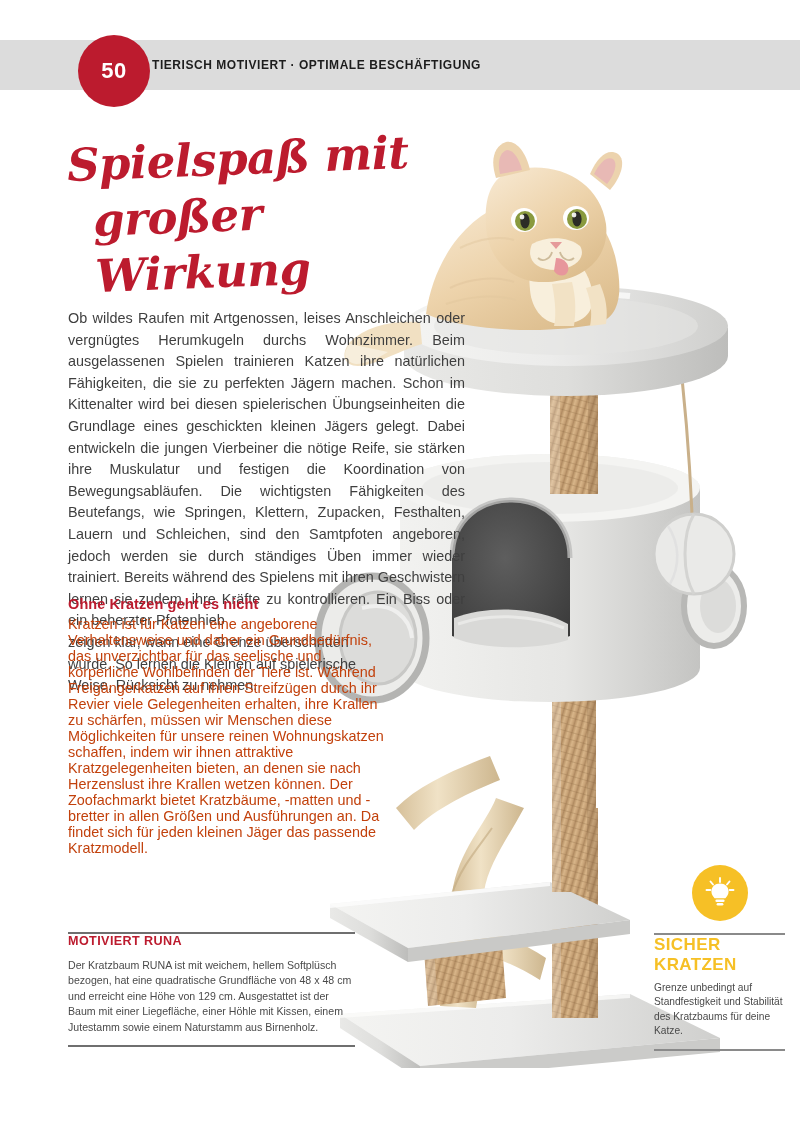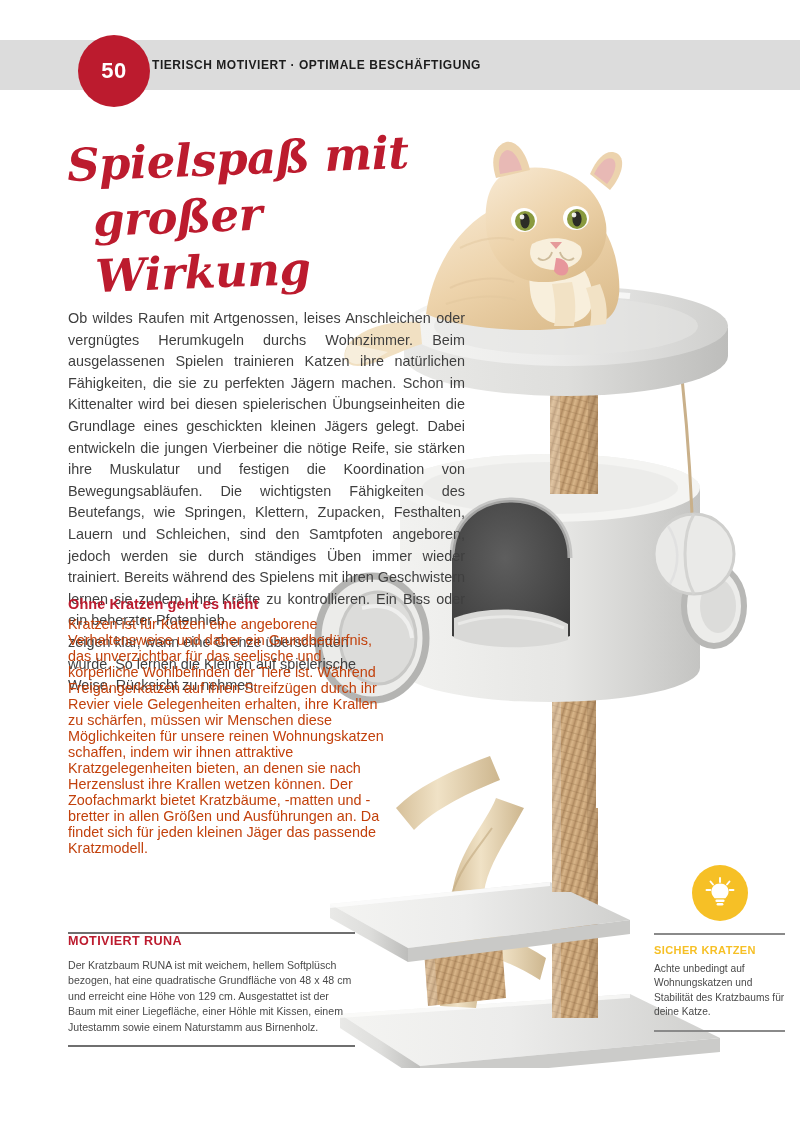--- a/index.html
+++ b/index.html
@@ -90,22 +90,21 @@
   .tip{
     position:absolute;left:654px;top:865px;width:131px;
   }
   .tip-icon{
     width:56px;height:56px;border-radius:50%;
     background:#f6c026;margin:0 auto 12px auto;
     display:flex;align-items:center;justify-content:center;
   }
   .tip .rule-thin{height:1.6px;background:#8a8a8a;width:100%;}
   .tip-title{
-    margin-top:9px;
-    font-size:11px;font-weight:bold;color:#f6c026;
+    font-size:17px;font-weight:bold;color:#f6c026;
     letter-spacing:.4px;
   }
   .tip-text{
     margin-top:6px;margin-bottom:10px;
     font-size:10.2px;line-height:14.6px;color:#4a4a4a;
   }
 </style>
 </head>
 <body>
 
@@ -308,15 +307,15 @@
         <line x1="4.5" y1="15" x2="8.3" y2="15"></line>
         <line x1="31.5" y1="15" x2="27.7" y2="15"></line>
       </g>
       <path d="M18 8.5 C23 8.5 26.6 12 26.6 16.4 C26.6 19.6 24.6 21.4 23.4 23.2 L12.6 23.2 C11.4 21.4 9.4 19.6 9.4 16.4 C9.4 12 13 8.5 18 8.5 Z" fill="#ffffff"></path>
       <rect x="13.4" y="24.4" width="9.2" height="2.6" rx="1.3" fill="#ffffff"></rect>
       <rect x="14.6" y="28" width="6.8" height="2.6" rx="1.3" fill="#ffffff"></rect>
     </svg>
   </div>
   <div class="rule-thin"></div>
   <div class="tip-title">SICHER KRATZEN</div>
-  <div class="tip-text">Achte unbedingt auf Wohnungskatzen und Stabilität des Kratzbaums für deine Katze.</div>
+  <div class="tip-text">Grenze unbedingt auf Standfestigkeit und Stabilität des Kratzbaums für deine Katze.</div>
   <div class="rule-thin"></div>
 </div>
 
 </body></html>

